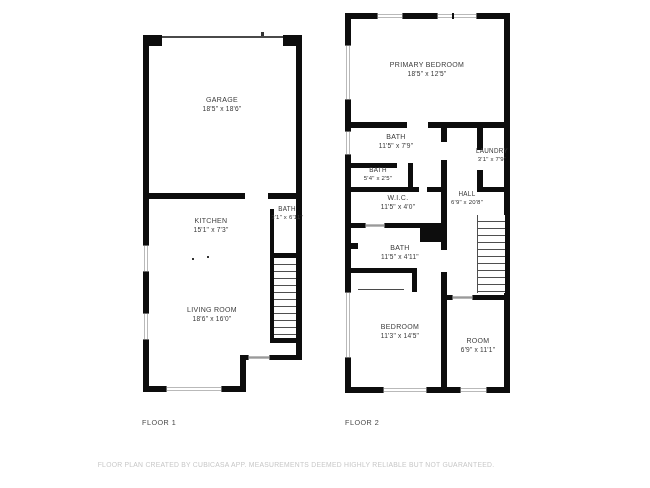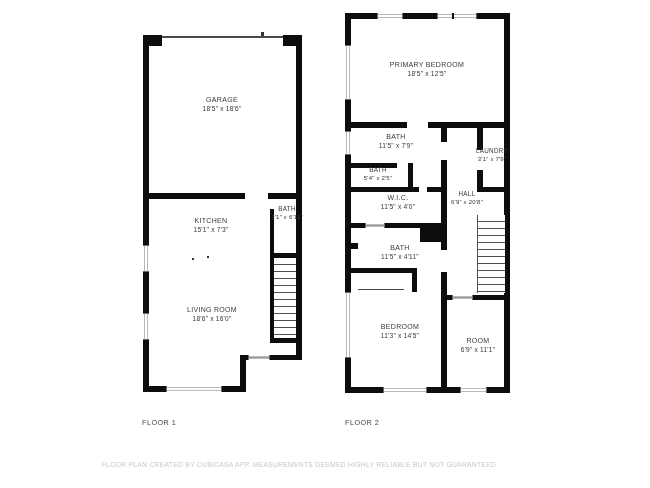--- a/index.html
+++ b/index.html
@@ -1,17 +1,17 @@
 <!DOCTYPE html>
 <html><head>
 <meta charset="utf-8">
 <style>
   html,body{margin:0;padding:0;background:#fff;}
   .canvas{position:relative;width:592px;height:488px;background:#fff;overflow:hidden;
-          font-family:"Liberation Sans",sans-serif;padding-left:8px;}
+          font-family:"Liberation Sans",sans-serif;}
   .w{position:absolute;background:#0d0d0d;}
   .thinline{position:absolute;background:#4a4a4a;}
   .winh{position:absolute;background-color:#fff;
         border-left:1px solid #6b6b6b;border-right:1px solid #6b6b6b;box-sizing:border-box;
         background-image:linear-gradient(to bottom,#fff 0 1px,#b9b9b9 1px 2px,#fff 2px 45%,#9a9a9a 45% 58%,#fff 58% calc(100% - 2px),#b9b9b9 calc(100% - 2px) calc(100% - 1px),#fff calc(100% - 1px));}
   .winv{position:absolute;background-color:#fff;
         border-top:1px solid #6b6b6b;border-bottom:1px solid #6b6b6b;box-sizing:border-box;
         background-image:linear-gradient(to right,#fff 0 1px,#b9b9b9 1px 2px,#fff 2px 45%,#9a9a9a 45% 58%,#fff 58% calc(100% - 2px),#b9b9b9 calc(100% - 2px) calc(100% - 1px),#fff calc(100% - 1px));}
   .stairs{position:absolute;background-color:#fff;
         background-image:repeating-linear-gradient(to bottom,#fff 0 6px,#4f4f4f 6px 7px);}

